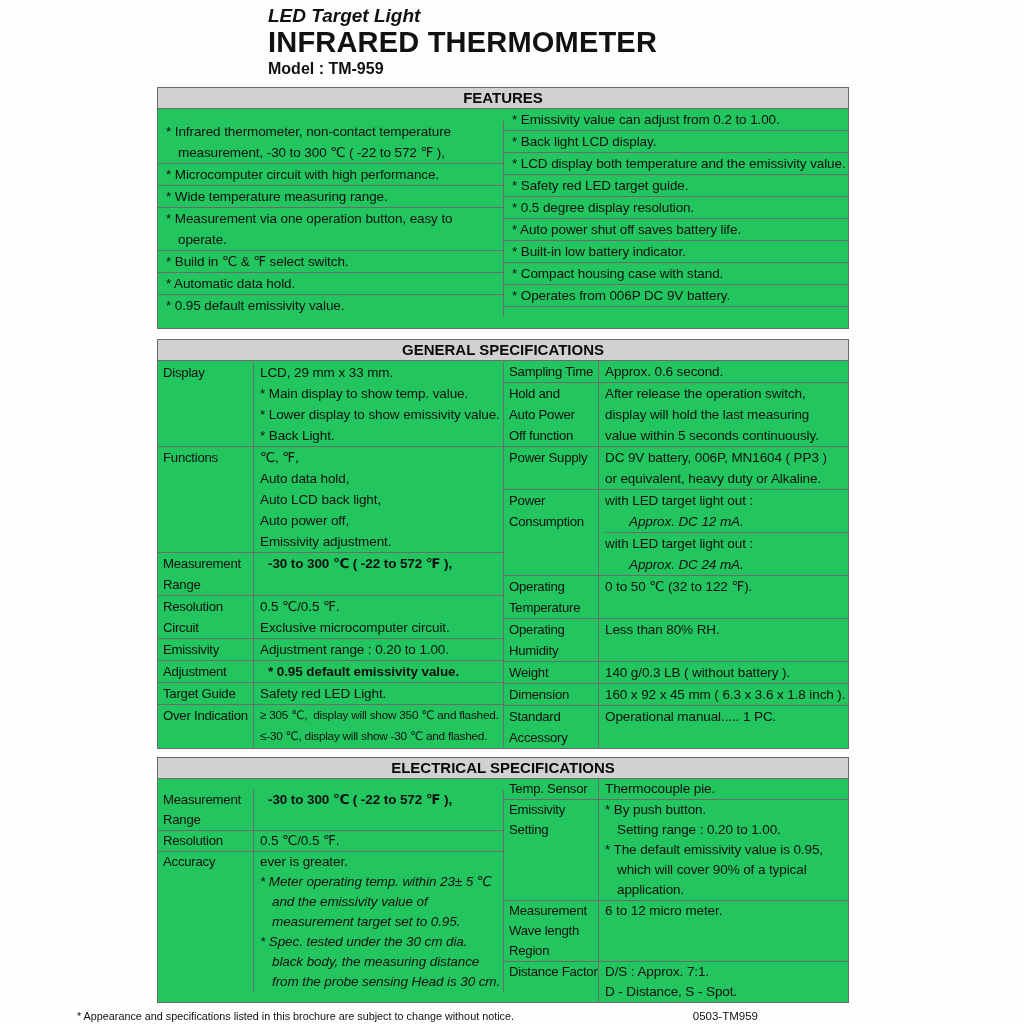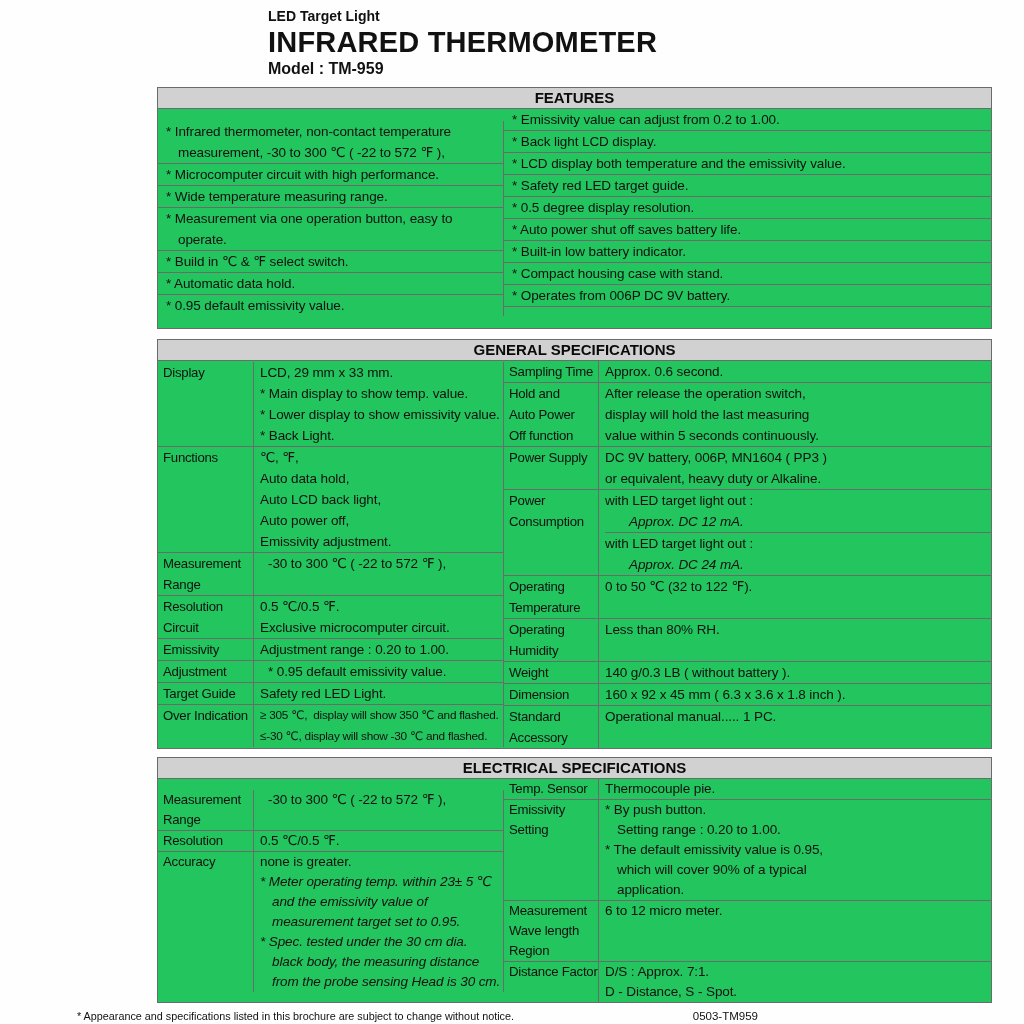--- a/index.html
+++ b/index.html
@@ -5,25 +5,25 @@
   * { margin:0; padding:0; box-sizing:border-box; }
   html,body { background:#ffffff; }
   body {
     width:1024px; height:1024px;
     font-family:"Liberation Sans","DejaVu Sans",sans-serif;
     color:#111;
   }
   .page { position:relative; width:1024px; height:1024px; overflow:hidden; background:#fefefe; }
 
   .doc-header { padding-top:6px; margin-left:268px; }
-  .tagline { font-size:14px; font-weight:bold; line-height:20px; }
+  .tagline { font-size:19px; font-weight:bold; font-style:italic; line-height:20px; }
   .title   { font-size:29px; font-weight:bold; line-height:33px; letter-spacing:0.2px; }
   .model   { font-size:16px; font-weight:bold; line-height:20px; }
 
-  .tbl { margin-left:157px; width:835px; }
+  .tbl { margin-left:157px; width:692px; }
   .features  { margin-top:8px; }
   .general   { margin-top:10px; }
   .electrical{ margin-top:8px; }
 
   .bar {
     height:22px; line-height:20px; text-align:center;
     font-weight:bold; font-size:15px; color:#0a0a0a;
     background:#d1d1d1; border:1px solid #6b6b6b;
   }
   .tblbody { display:flex; border:1px solid #6b6b6b; border-top:none; background:#22c55e; align-items:center; }
@@ -39,21 +39,21 @@
 
   .row { display:flex; border-bottom:1px solid #6b6b6b; }
   .row:last-child { border-bottom:none; }
   .lbl { width:96px; min-width:96px; border-right:1px solid #6b6b6b; padding-left:5px; }
   .half.r .lbl { width:95px; min-width:95px; }
   .lbl .ln { font-size:13.2px; letter-spacing:-0.25px; }
   .val { flex:1; padding-left:6px; overflow:hidden; }
 
   .cont  { padding-left:12px; }
   .cont2 { padding-left:24px; }
-  .indent-sm { padding-left:8px; }
+  .indent-sm { padding-left:8px;font-weight:bold; }
   .em { font-style:italic; }
   .sm { font-size:11.8px; letter-spacing:-0.25px; }
   .subline { border-bottom:1px solid #6b6b6b; }
 
   .footer { margin-left:77px; width:706px; display:flex; justify-content:space-between; margin-top:6px; }
   .note { font-size:10.8px; line-height:14px; }
   .code { font-size:11.5px; line-height:14px; margin-right:25px; }
 </style>
 </head>
 <body>
@@ -341,21 +341,21 @@
           <div class="val">
             <div class="ln">0.5 ℃/0.5 ℉.</div>
           </div>
         </div>
 
         <div class="row">
           <div class="lbl">
             <div class="ln">Accuracy</div>
           </div>
           <div class="val">
-            <div class="ln">none is greater.</div>
+            <div class="ln">ever is greater.</div>
             <div class="ln em">* Meter operating temp. within 23± 5 ℃</div>
             <div class="ln em cont">and the emissivity value of</div>
             <div class="ln em cont">measurement target set to 0.95.</div>
             <div class="ln em">* Spec. tested under the 30 cm dia.</div>
             <div class="ln em cont">black body, the measuring distance</div>
             <div class="ln em cont">from the probe sensing Head is 30 cm.</div>
           </div>
         </div>
 
       </div>

